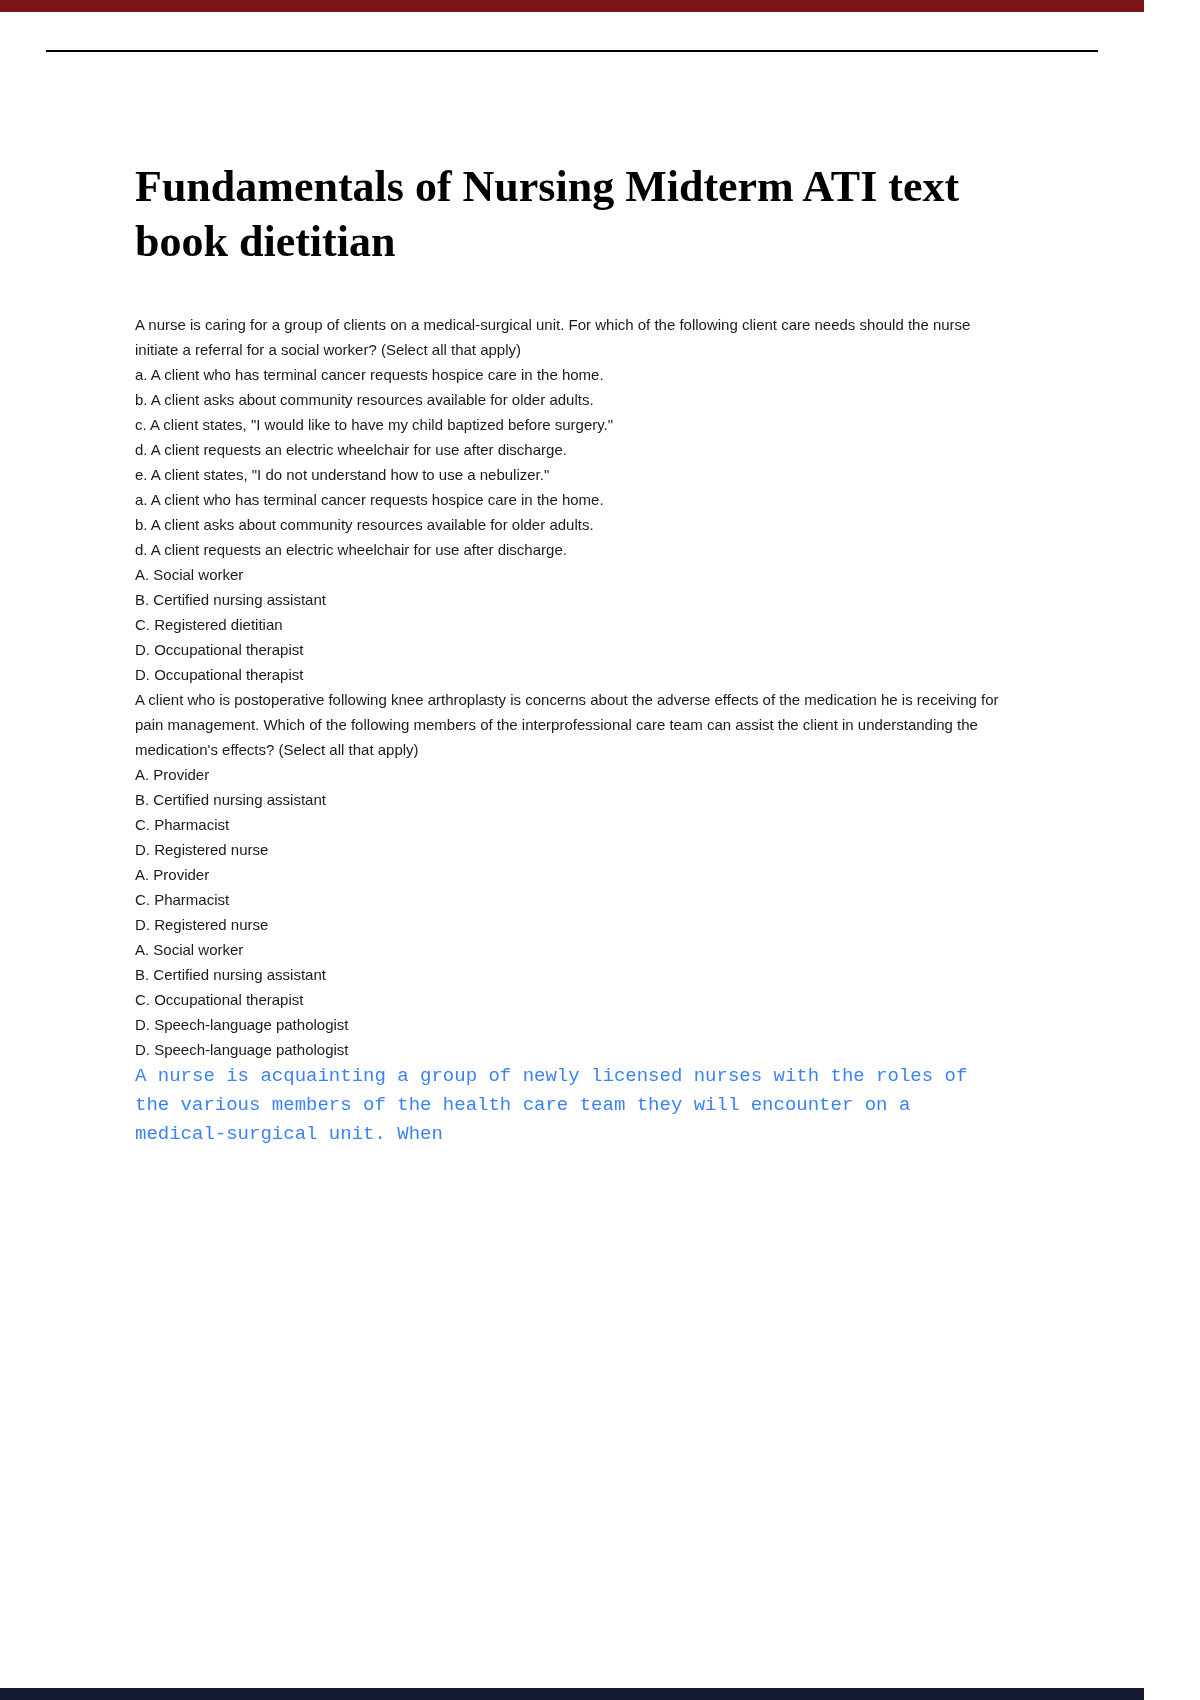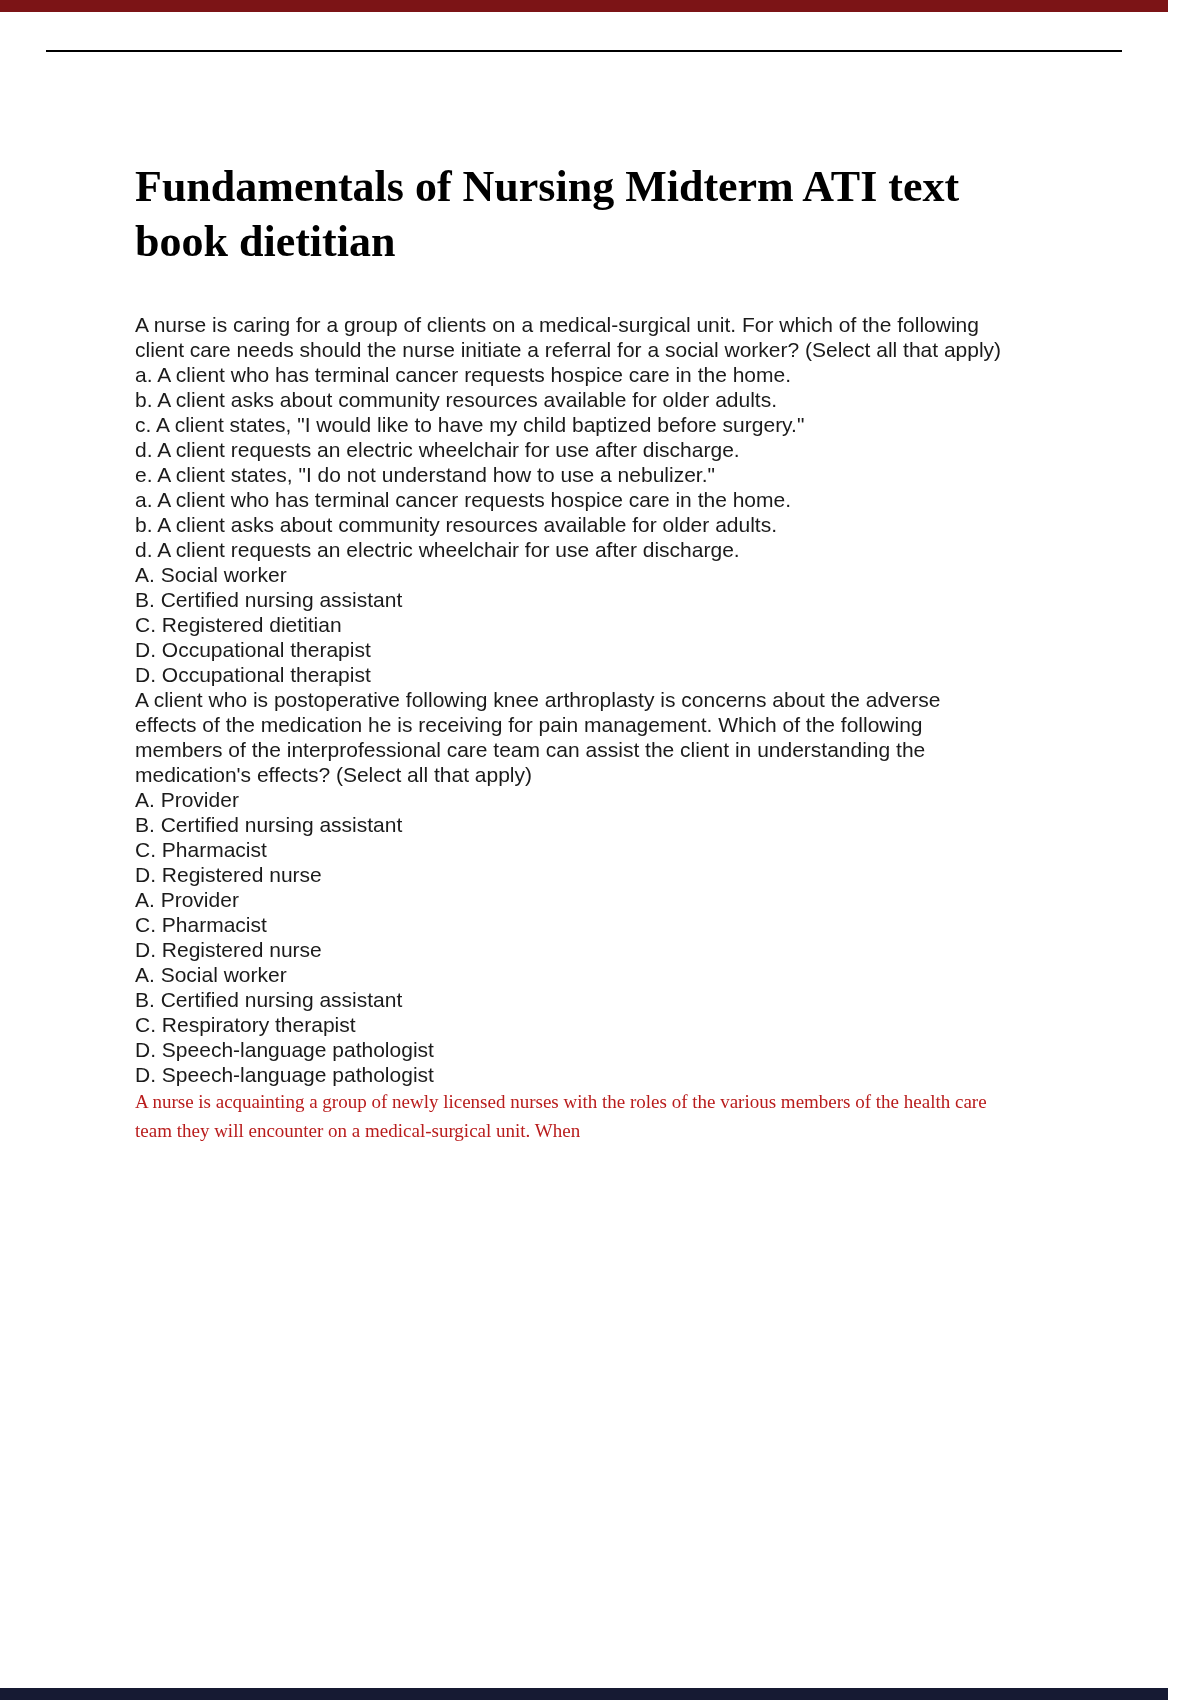--- a/index.html
+++ b/index.html
@@ -7,21 +7,20 @@
     padding: 0;
     background: #ffffff;
   }
   .page {
     position: relative;
     width: 1144px;
     height: 1700px;
     background: #ffffff;
     overflow: hidden;
     font-family: "Liberation Sans", sans-serif;
-    padding-left: 24px;
   }
   .top-bar {
     position: absolute;
     top: 0; left: 0;
     width: 100%;
     height: 12px;
   }
   .bottom-bar {
     position: absolute;
     bottom: 0; left: 0;
@@ -48,30 +47,30 @@
     color: #000000;
   }
   .doc-body {
     position: absolute;
     left: 135px;
     top: 312px;
     width: 868px;
   }
   .doc-body .line {
     font-family: "Liberation Sans", sans-serif;
-    font-size: 21px;
+    font-size: 15px;
     line-height: 25px;
     color: #1b1b1b;
     margin: 0;
   }
   .doc-body .closing {
-    font-family: Liberation Serif, serif;
+    font-family: Liberation Mono, monospace;
     font-size: 19px;
     line-height: 29px;
-    color: #b91c1c;
+    color: #3b82f6;
     margin: 0;
   }
 </style>
 </head>
 <body>
 
 <div class="page">
   <div class="top-bar" id="top-bar" style="background: rgb(124, 20, 22);"></div>
   <div class="top-rule"></div>
   <h1 class="title" id="page-title">
@@ -96,19 +95,19 @@
       <div class="line">A client who is postoperative following knee arthroplasty is concerns about the adverse effects of the medication he is receiving for pain management. Which of the following members of the interprofessional care team can assist the client in understanding the medication's effects? (Select all that apply)</div>
       <div class="line">A. Provider</div>
       <div class="line">B. Certified nursing assistant</div>
       <div class="line">C. Pharmacist</div>
       <div class="line">D. Registered nurse</div>
       <div class="line">A. Provider</div>
       <div class="line">C. Pharmacist</div>
       <div class="line">D. Registered nurse</div>
       <div class="line">A. Social worker</div>
       <div class="line">B. Certified nursing assistant</div>
-      <div class="line">C. Respiratory therapist</div>
+      <div class="line">C. Occupational therapist</div>
       <div class="line">D. Speech-language pathologist</div>
       <div class="line">D. Speech-language pathologist</div>
       <div class="closing">A nurse is acquainting a group of newly licensed nurses with the roles of the various members of the health care team they will encounter on a medical-surgical unit. When</div>
     </div>
   <div class="bottom-bar" id="bottom-bar" style="background: rgb(22, 26, 51);"></div>
 </div>
 
 </body></html>

